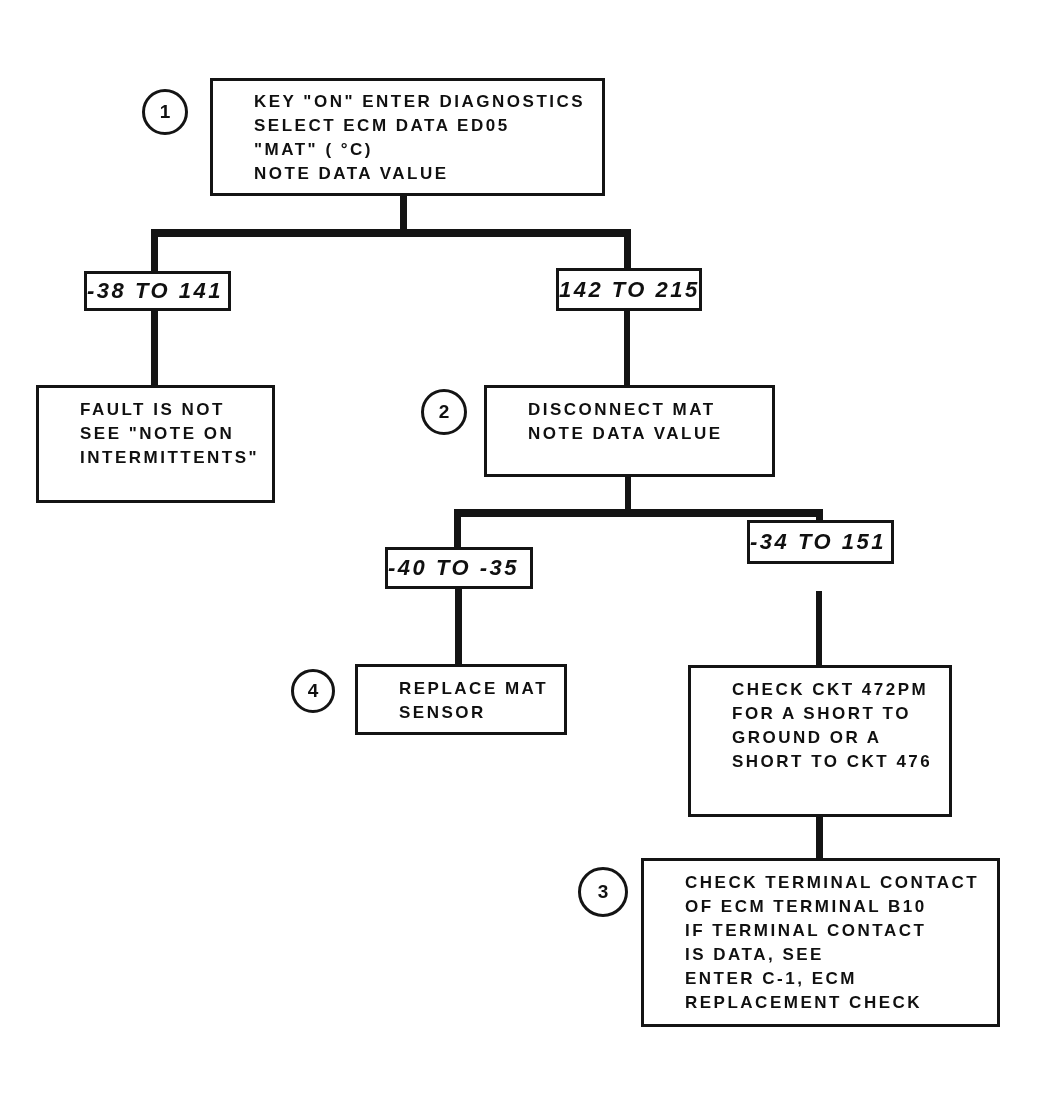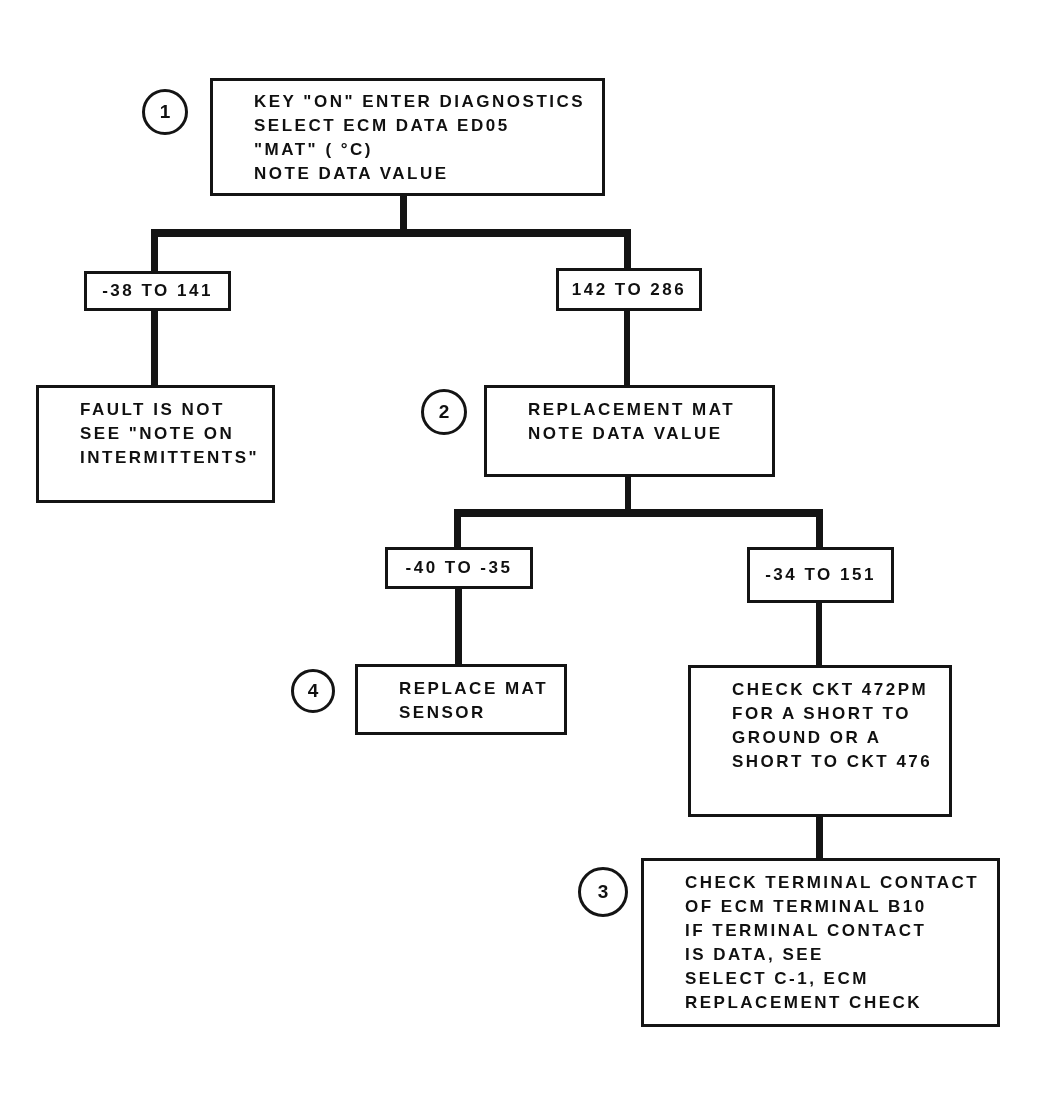--- a/index.html
+++ b/index.html
@@ -29,23 +29,24 @@
     background: #101010; border-radius: 50%;
     margin-top: 6px;
   }
   .txt {
     font-size: 17px;
     font-weight: bold;
     letter-spacing: 2.5px;
     white-space: nowrap;
   }
   .range {
-    display: flex; align-items: center; justify-content: center;
-    font-size: 17px; font-weight: bold; letter-spacing: 2.5px;
+    display: flex; align-items: center; justify-content: flex-start;
+    font-size: 22px; font-weight: bold; letter-spacing: 2.5px;
     white-space: nowrap;
+    font-style: italic;
   }
   .circle {
     position: absolute;
     box-sizing: border-box;
     border: 3px solid #141414;
     border-radius: 50%;
     background: #ffffff;
     display: flex; align-items: center; justify-content: center;
     font-size: 19px; font-weight: bold;
     z-index: 2;
@@ -101,21 +102,21 @@
         <span class="bcell"><span class="dot"></span></span>
         <span class="txt">NOTE DATA VALUE</span>
       </div>
     </div>
   </div>
 
   <div class="node range" style="left:84px;top:271px;width:147px;height:40px">
     <span>-38 TO 141</span>
   </div>
   <div class="node range" style="left:556px;top:268px;width:146px;height:43px">
-    <span>142 TO 286</span>
+    <span>142 TO 215</span>
   </div>
 
   <div class="node" style="left:36px;top:385px;width:239px;height:118px">
     <div class="lines">
       <div class="line">
         <span class="bcell"><span class="dot"></span></span>
         <span class="txt">FAULT IS NOT</span>
       </div>
       <div class="line">
         <span class="bcell"><span class="dot"></span></span>
@@ -125,33 +126,33 @@
         <span class="bcell"></span>
         <span class="txt">INTERMITTENTS"</span>
       </div>
     </div>
   </div>
 
   <div class="node" style="left:484px;top:385px;width:291px;height:92px">
     <div class="lines">
       <div class="line">
         <span class="bcell"><span class="dot"></span></span>
-        <span class="txt">REPLACEMENT MAT</span>
+        <span class="txt">DISCONNECT MAT</span>
       </div>
       <div class="line">
         <span class="bcell"><span class="dot"></span></span>
         <span class="txt">NOTE DATA VALUE</span>
       </div>
     </div>
   </div>
 
   <div class="node range" style="left:385px;top:547px;width:148px;height:42px">
     <span>-40 TO -35</span>
   </div>
-  <div class="node range" style="left:747px;top:547px;width:147px;height:56px">
+  <div class="node range" style="left:747px;top:520px;width:147px;height:44px">
     <span>-34 TO 151</span>
   </div>
 
   <div class="node" style="left:355px;top:664px;width:212px;height:71px">
     <div class="lines">
       <div class="line">
         <span class="bcell"><span class="dot"></span></span>
         <span class="txt">REPLACE MAT</span>
       </div>
       <div class="line">
@@ -195,21 +196,21 @@
       <div class="line">
         <span class="bcell"><span class="dot"></span></span>
         <span class="txt">IF TERMINAL CONTACT</span>
       </div>
       <div class="line">
         <span class="bcell"></span>
         <span class="txt">IS DATA, SEE</span>
       </div>
       <div class="line">
         <span class="bcell"></span>
-        <span class="txt">SELECT C-1, ECM</span>
+        <span class="txt">ENTER C-1, ECM</span>
       </div>
       <div class="line">
         <span class="bcell"></span>
         <span class="txt">REPLACEMENT CHECK</span>
       </div>
     </div>
   </div>
 
 </div>
 

